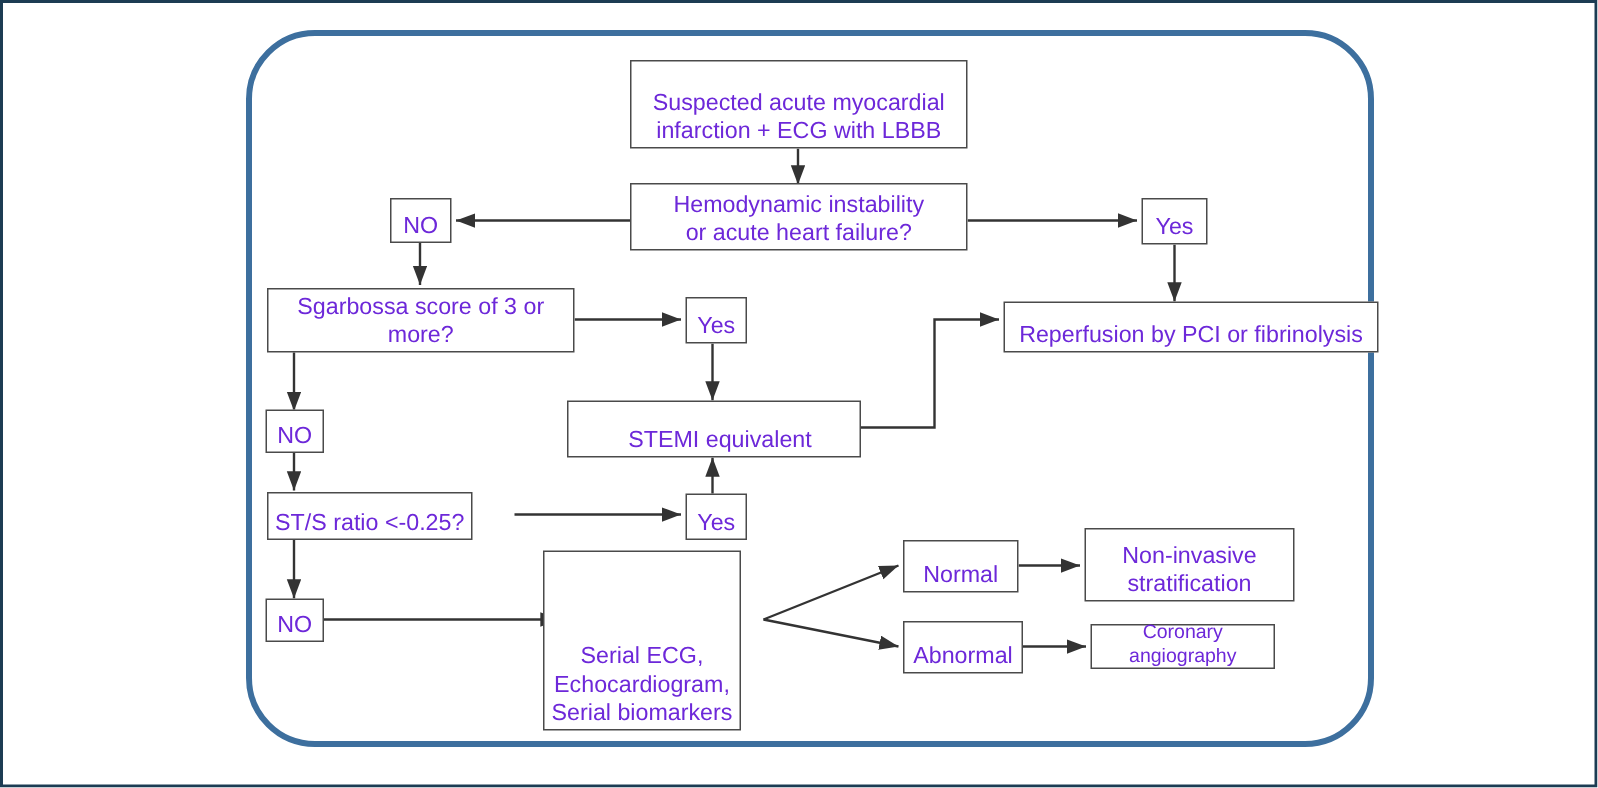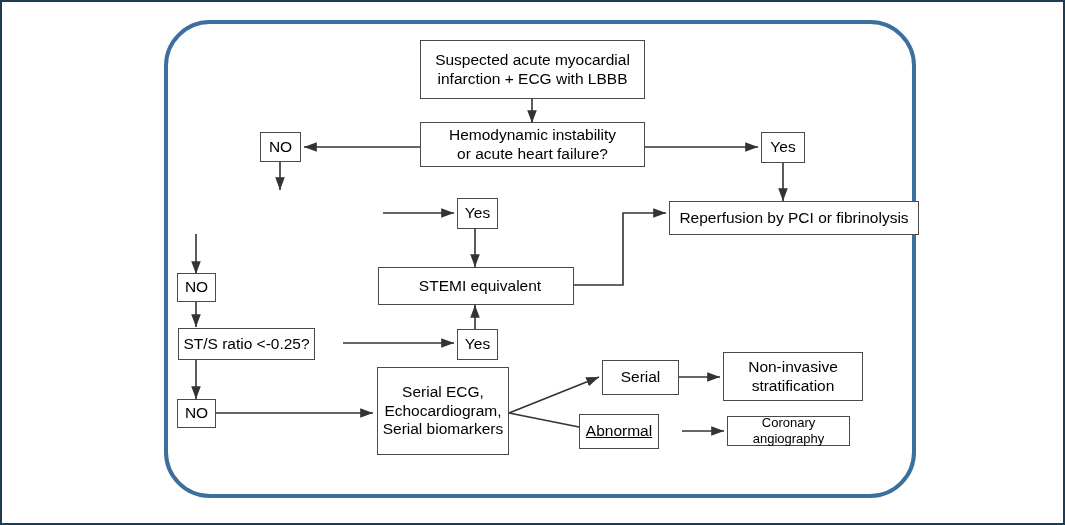--- a/index.html
+++ b/index.html
@@ -35,24 +35,24 @@
     top: 0;
     width: 1065px;
     height: 525px;
   }
   .node {
     position: absolute;
     box-sizing: border-box;
     border: 1px solid #4a4a4a;
     background: #ffffff;
     display: flex;
-    align-items: center;
+    align-items: flex-end;
     justify-content: center;
     text-align: center;
-    color: #000000;
+    color: #6d28d9;
     font-size: 15.5px;
     line-height: 1.22;
     padding: 0 4px;
   }
   .node.small-text { font-size: 13px; }
   .node .txt { display: block; white-space: pre-line; }
 </style>
 </head>
 <body>
 
@@ -117,20 +117,24 @@
   </div>
 
   <div class="node" style="left:258px; top:130px; width:41px; height:30px;">
     <span class="txt">NO</span>
   </div>
 
   <div class="node" style="left:759px; top:130px; width:44px; height:31px;">
     <span class="txt">Yes</span>
   </div>
 
+  <div class="node" style="left:176px; top:190px; width:205px; height:43px;">
+    <span class="txt">Sgarbossa score of 3 or
+more?</span>
+  </div>
 
   <div class="node" style="left:455px; top:196px; width:41px; height:31px;">
     <span class="txt">Yes</span>
   </div>
 
   <div class="node" style="left:667px; top:199px; width:250px; height:34px;">
     <span class="txt">Reperfusion by PCI or fibrinolysis</span>
   </div>
 
   <div class="node" style="left:175px; top:271px; width:39px; height:29px;">
@@ -146,31 +150,31 @@
   </div>
 
   <div class="node" style="left:455px; top:327px; width:41px; height:31px;">
     <span class="txt">Yes</span>
   </div>
 
   <div class="node" style="left:175px; top:397px; width:39px; height:29px;">
     <span class="txt">NO</span>
   </div>
 
-  <div class="node" style="left:375px; top:365px; width:132px; height:88px;">
+  <div class="node" style="left:360px; top:365px; width:132px; height:120px;">
     <span class="txt">Serial ECG,
 Echocardiogram,
 Serial biomarkers</span>
   </div>
 
   <div class="node" style="left:600px; top:358px; width:77px; height:35px;">
-    <span class="txt">Serial</span>
+    <span class="txt">Normal</span>
   </div>
 
-  <div class="node" style="left:577px; top:412px; width:80px; height:35px;text-decoration:underline;">
+  <div class="node" style="left:600px; top:412px; width:80px; height:35px;">
     <span class="txt">Abnormal</span>
   </div>
 
   <div class="node" style="left:721px; top:350px; width:140px; height:49px;">
     <span class="txt">Non-invasive
 stratification</span>
   </div>
 
   <div class="node small-text" style="left:725px; top:414px; width:123px; height:30px;">
     <span class="txt">Coronary angiography</span>

